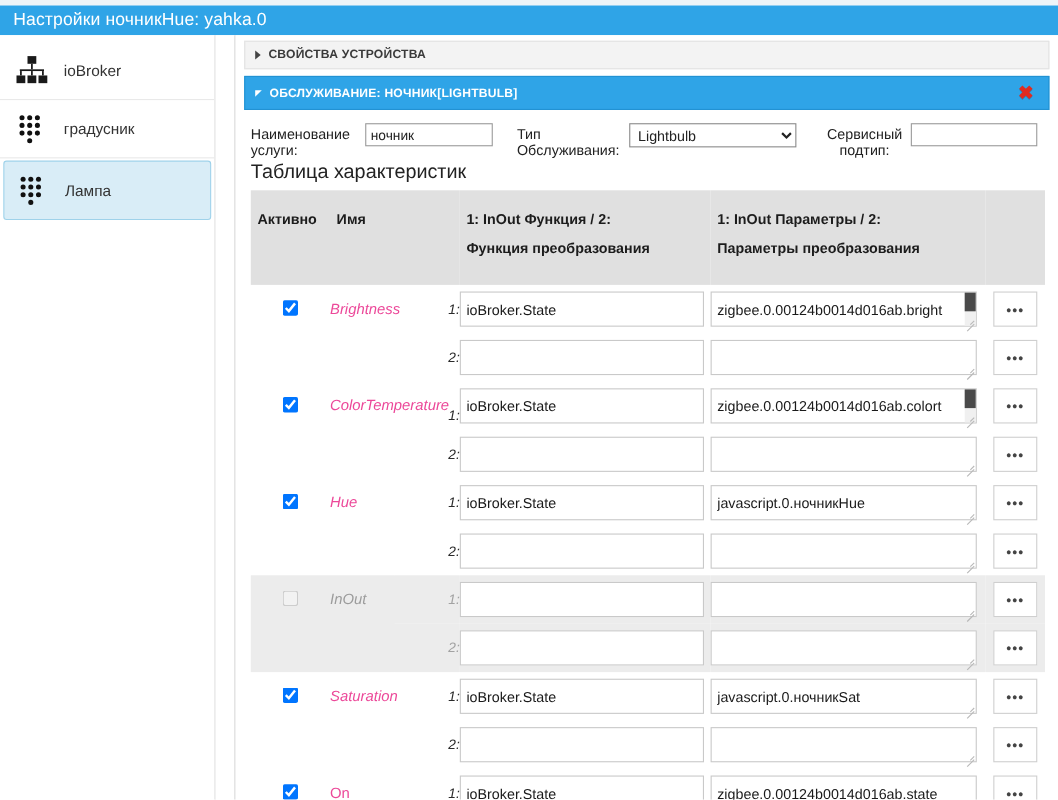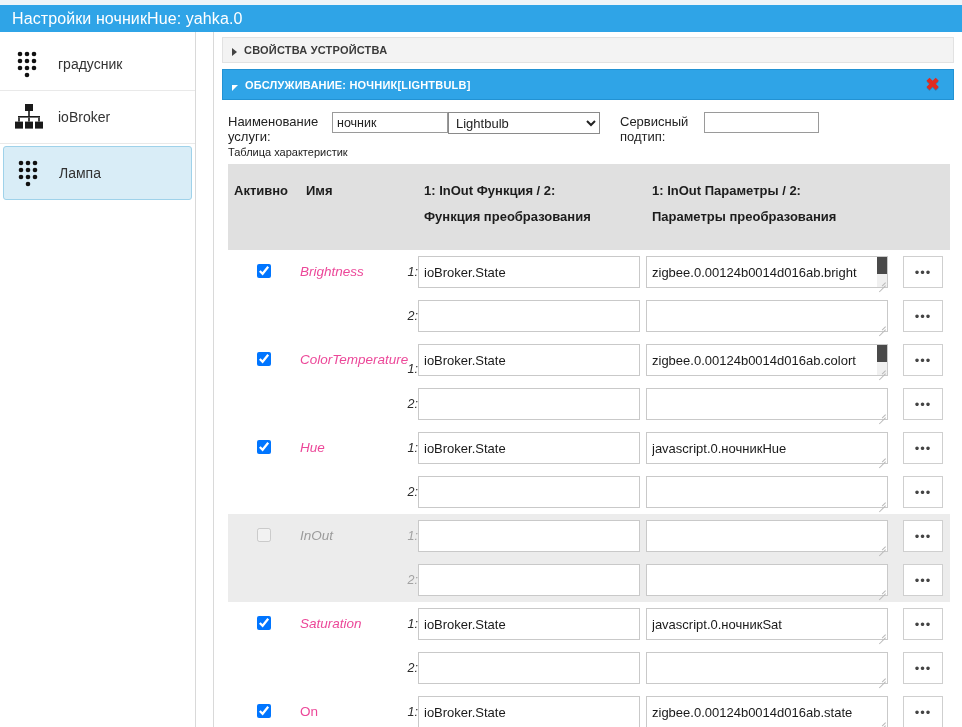--- a/index.html
+++ b/index.html
@@ -88,21 +88,21 @@
     gap: 7px;
     cursor: pointer;
   }
   .panel-head.active {
     background: #2fa4e7;
     border-color: #2292d3;
     color: #ffffff;
     justify-content: space-between;
     margin-top: 6px;
   }
-  .panel-head .ph-left { display: flex; align-items: flex-end; gap: 7px; }
+  .panel-head .ph-left { display: flex; align-items: center; gap: 7px; }
   .caret-right { display:inline-block; width:0;height:0;border-left:5px solid #444;border-top:4px solid transparent;border-bottom:4px solid transparent; }
   .caret-down { display:inline-block; width:0;height:0;border-top:6px solid #ffffff;border-right:6px solid transparent; }
   .close-x {
     color: #e02b20;
     font-size: 17px;
     font-weight: bold;
     line-height: 1;
     cursor: pointer;
     padding: 0 4px;
     text-shadow: 0 1px 0 rgba(0,0,0,.18);
@@ -114,21 +114,21 @@
   .fld { display: flex; align-items: flex-start; }
   .fld-label {
     font-size: 13px;
     line-height: 15px;
     color: #222;
     padding-top: 2px;
     white-space: pre-line;
   }
   .lbl-name { width: 104px; }
   .lbl-type { width: 102px; margin-left: 22px; }
-  .lbl-sub  { width: 84px; margin-left: 20px; }
+  .lbl-sub  { width: 84px; margin-left: 20px; text-align: center; }
   .txt {
     height: 21px;
     border: 1px solid #9a9a9a;
     background: #ffffff;
     font-family: "Liberation Sans", sans-serif;
     font-size: 12.5px;
     padding: 1px 4px;
     color: #222;
     outline: none;
   }
@@ -138,21 +138,21 @@
     width: 152px;
     height: 22px;
     border: 1px solid #8a8a8a;
     background: #ffffff;
     font-family: "Liberation Sans", sans-serif;
     font-size: 13px;
     padding: 1px 3px;
     color: #222;
   }
   .table-caption {
-    font-size: 11px;
+    font-size: 18px;
     margin: 2px 0 0 0;
     color: #222;
   }
 
   
   .table-wrap { padding: 6px 12px 0 14px; }
   table.chars { width: 100%; border-collapse: collapse; table-layout: fixed; }
   table.chars thead th {
     background: #e0e0e0;
     font-size: 13px;
@@ -265,20 +265,37 @@
 
   <div class="top-strip"></div>
 
   <div class="titlebar">
     <span>Настройки ночникHue: yahka.0</span>
   </div>
 
   <div class="body-split">
 
     <div class="sidebar">
+
+      <div class="nav-item">
+        <span class="nav-icon">
+          <svg width="30" height="28" viewBox="0 0 30 28">
+            <rect x="11" y="1" width="8" height="7" fill="#1a1a1a"></rect>
+            <rect x="14.2" y="8" width="1.6" height="5" fill="#1a1a1a"></rect>
+            <rect x="4" y="13" width="22" height="1.6" fill="#1a1a1a"></rect>
+            <rect x="4.2" y="14.6" width="1.6" height="4" fill="#1a1a1a"></rect>
+            <rect x="14.2" y="14.6" width="1.6" height="4" fill="#1a1a1a"></rect>
+            <rect x="24.2" y="14.6" width="1.6" height="4" fill="#1a1a1a"></rect>
+            <rect x="1" y="18.6" width="8" height="7" fill="#1a1a1a"></rect>
+            <rect x="11" y="18.6" width="8" height="7" fill="#1a1a1a"></rect>
+            <rect x="21" y="18.6" width="8" height="7" fill="#1a1a1a"></rect>
+          </svg>
+        </span>
+        <span class="nav-label">ioBroker</span>
+      </div>
 
       <div class="nav-item">
         <span class="nav-icon">
           <svg width="30" height="30" viewBox="0 0 30 30">
             <g fill="#111">
               <circle cx="6" cy="5" r="2.3"></circle>
                 <circle cx="13" cy="5" r="2.3"></circle>
                 <circle cx="20" cy="5" r="2.3"></circle>
               <circle cx="6" cy="12" r="2.3"></circle>
                 <circle cx="13" cy="12" r="2.3"></circle>
@@ -286,37 +303,20 @@
               <circle cx="6" cy="19" r="2.3"></circle>
                 <circle cx="13" cy="19" r="2.3"></circle>
                 <circle cx="20" cy="19" r="2.3"></circle>
               <circle cx="13" cy="26" r="2.3"></circle>
             </g>
           </svg>
         </span>
         <span class="nav-label">градусник</span>
       </div>
 
-      <div class="nav-item">
-        <span class="nav-icon">
-          <svg width="30" height="28" viewBox="0 0 30 28">
-            <rect x="11" y="1" width="8" height="7" fill="#1a1a1a"></rect>
-            <rect x="14.2" y="8" width="1.6" height="5" fill="#1a1a1a"></rect>
-            <rect x="4" y="13" width="22" height="1.6" fill="#1a1a1a"></rect>
-            <rect x="4.2" y="14.6" width="1.6" height="4" fill="#1a1a1a"></rect>
-            <rect x="14.2" y="14.6" width="1.6" height="4" fill="#1a1a1a"></rect>
-            <rect x="24.2" y="14.6" width="1.6" height="4" fill="#1a1a1a"></rect>
-            <rect x="1" y="18.6" width="8" height="7" fill="#1a1a1a"></rect>
-            <rect x="11" y="18.6" width="8" height="7" fill="#1a1a1a"></rect>
-            <rect x="21" y="18.6" width="8" height="7" fill="#1a1a1a"></rect>
-          </svg>
-        </span>
-        <span class="nav-label">ioBroker</span>
-      </div>
-
       <div class="nav-item active">
         <span class="nav-icon">
           <svg width="30" height="30" viewBox="0 0 30 30">
             <g fill="#111">
               <circle cx="6" cy="5" r="2.3"></circle>
                 <circle cx="13" cy="5" r="2.3"></circle>
                 <circle cx="20" cy="5" r="2.3"></circle>
               <circle cx="6" cy="12" r="2.3"></circle>
                 <circle cx="13" cy="12" r="2.3"></circle>
                 <circle cx="20" cy="12" r="2.3"></circle>
@@ -352,20 +352,22 @@
       </div>
 
       <div class="form-area">
         <div class="form-row">
           <div class="fld">
             <div class="fld-label lbl-name">Наименование
 услуги:</div>
             <input class="txt txt-name" type="text" value="ночник" style="">
           </div>
           <div class="fld">
+            <div class="fld-label lbl-type">Тип
+Обслуживания:</div>
             <select class="sel">
               <option>Lightbulb</option>
             </select>
           </div>
           <div class="fld">
             <div class="fld-label lbl-sub">Сервисный
 подтип:</div>
             <input class="txt txt-sub" type="text" value="" style="">
           </div>
         </div>

